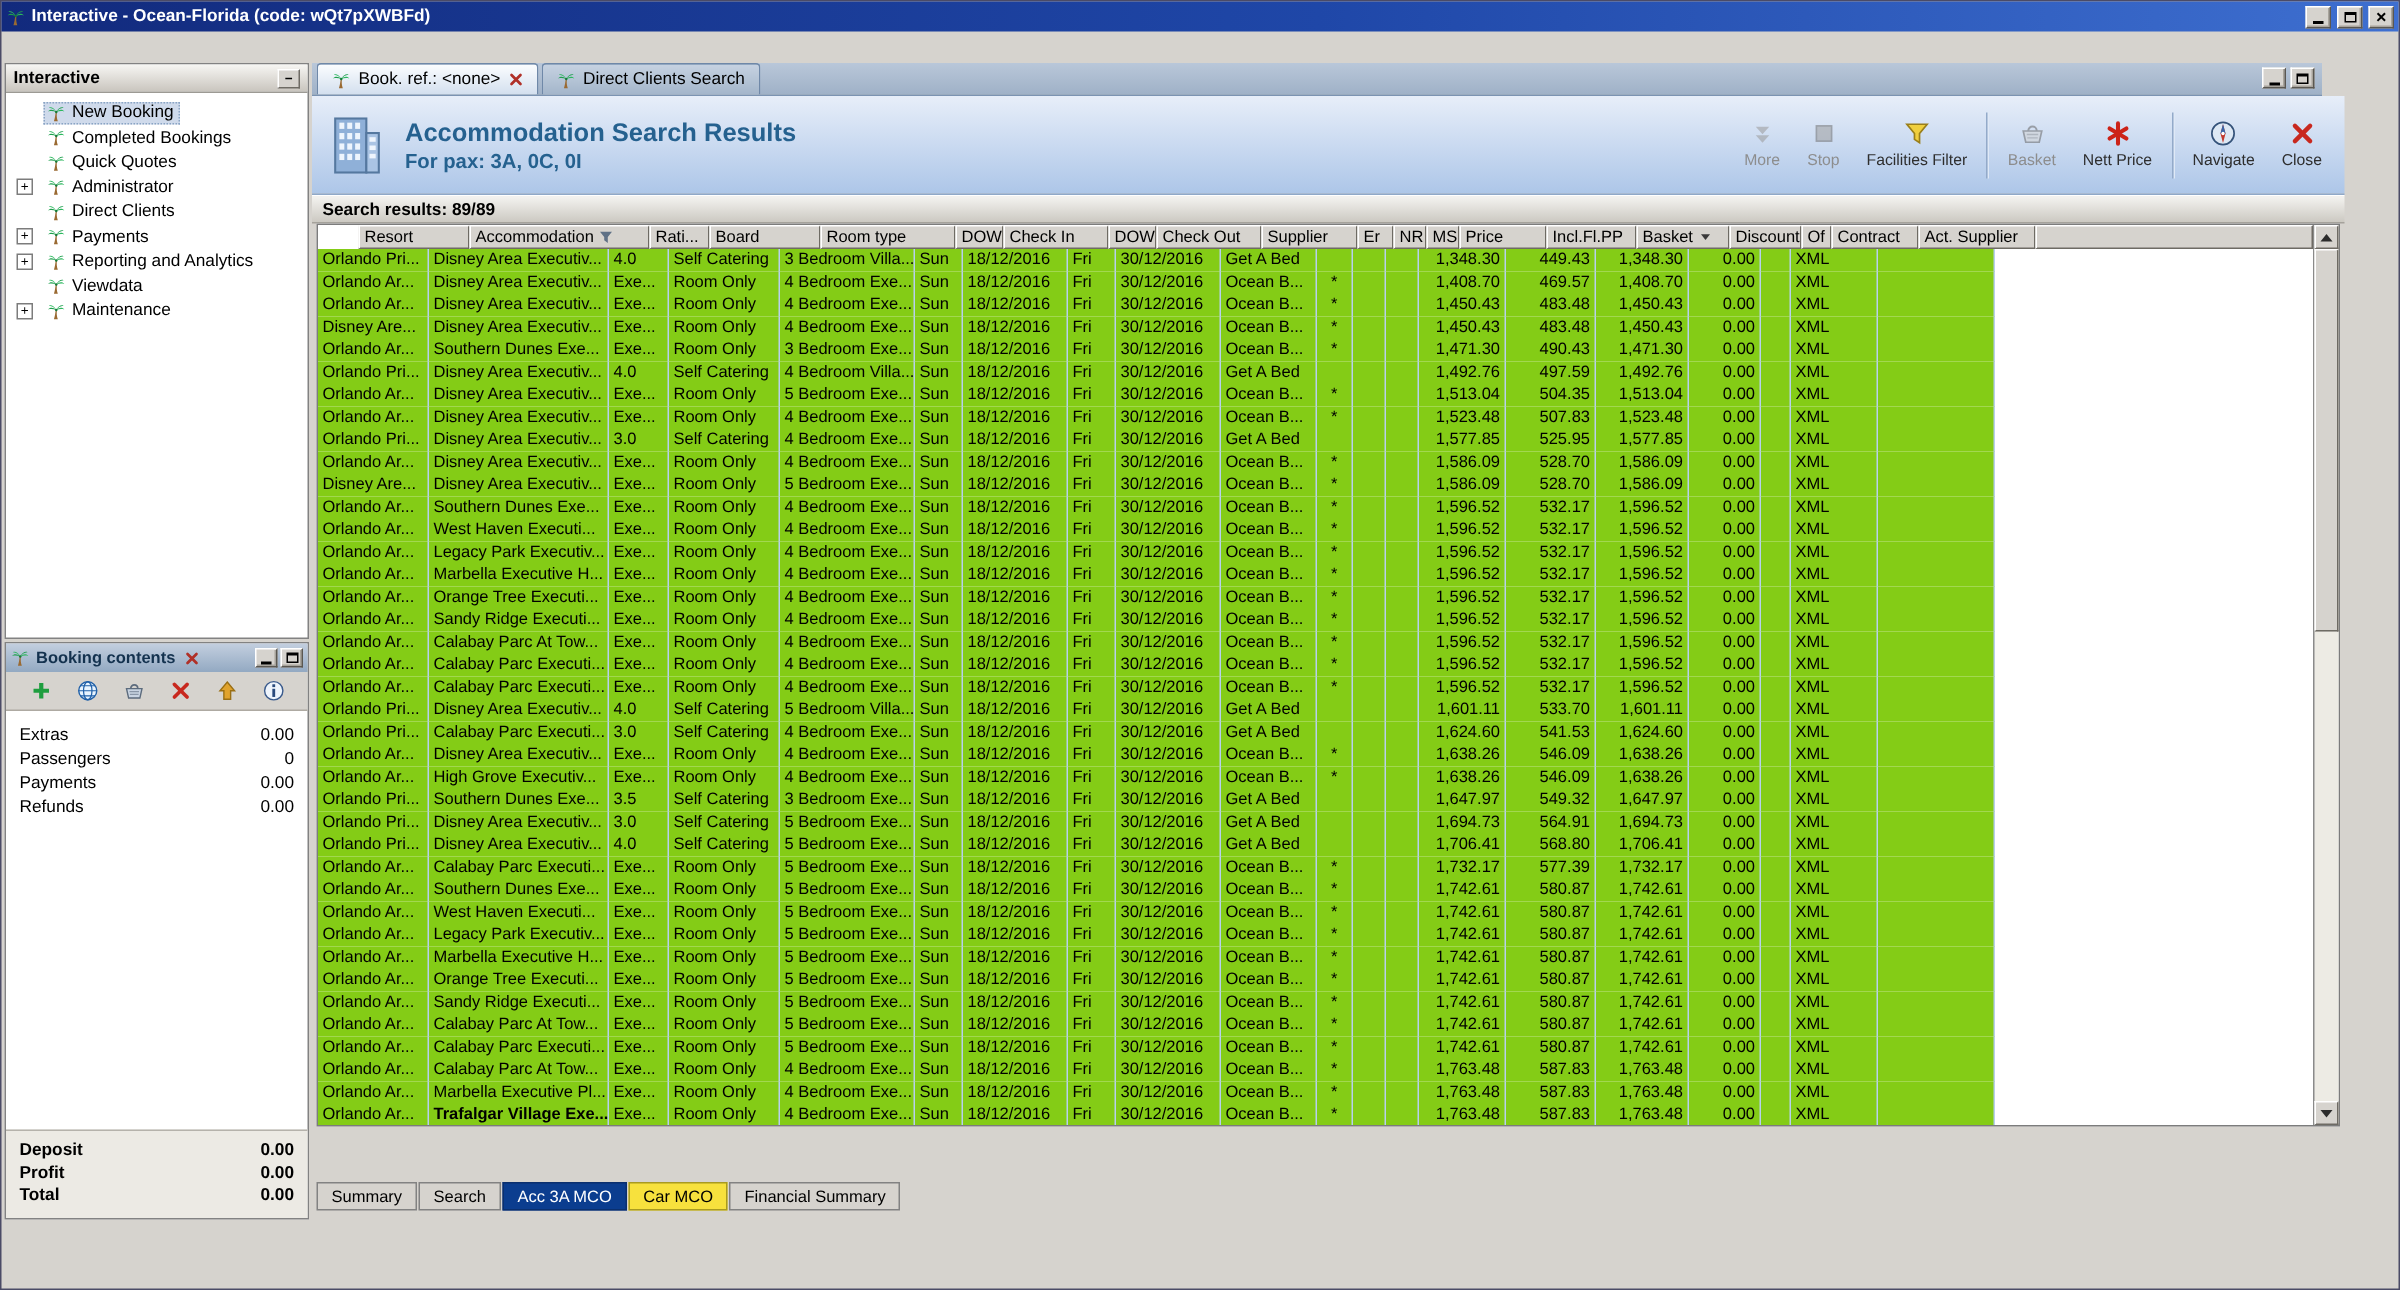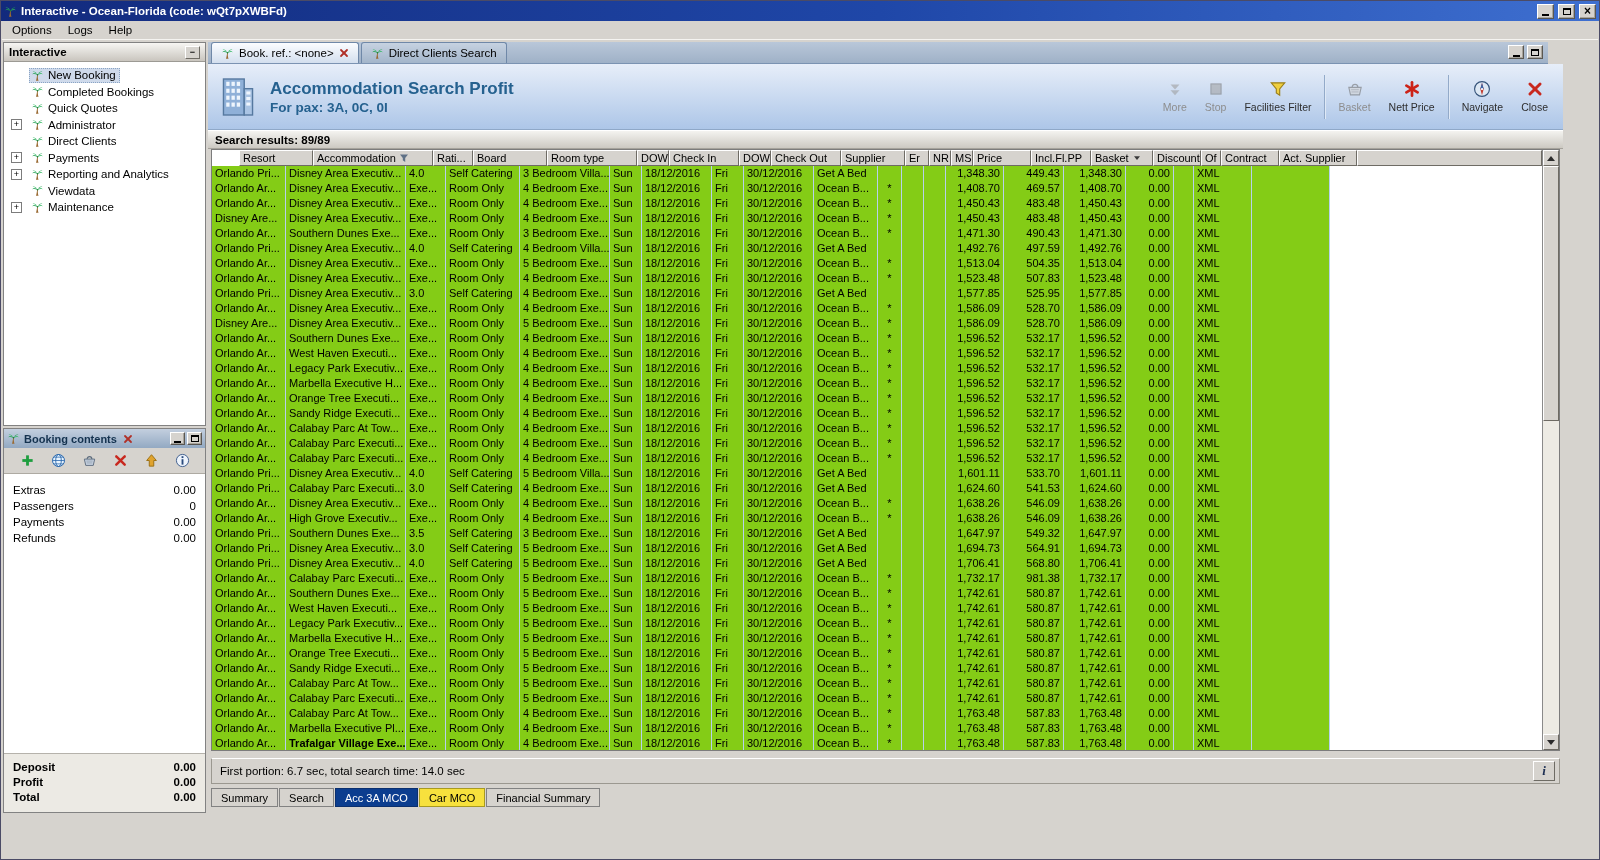--- a/index.html
+++ b/index.html
@@ -156,25 +156,20 @@
         <span class="min-glyph"></span>
       </span>
     <span class="winbtn">
         <span class="max-glyph"></span>
       </span>
     <span class="winbtn">
         <span class="close-glyph">×</span>
       </span>
   </div>
 
-  <div class="menubar">
-      <div class="menu-item">Options</div>
-      <div class="menu-item">Logs</div>
-      <div class="menu-item">Help</div>
-    </div>
 
   <div class="left-panel">
     <div class="panel-header">
       <span>Interactive</span>
       <span class="ph-btn">−</span>
     </div>
     <div class="tree">
         <div class="tree-row selected">
           <span class="expander none"></span>
           <span class="row-body">
@@ -509,21 +504,21 @@
               <rect x="12.1" y="14" width="2.4" height="3"></rect>
               <rect x="4.5" y="19" width="2.4" height="3"></rect>
               <rect x="8.3" y="19" width="2.4" height="3"></rect>
               <rect x="12.1" y="19" width="2.4" height="3"></rect>
               <rect x="19" y="11" width="3" height="2.2"></rect>
               <rect x="19" y="15" width="3" height="2.2"></rect>
               <rect x="19" y="19" width="3" height="2.2"></rect>
             </g>
           </svg></span>
       <span>
-        <div class="banner-title">Accommodation Search Profit</div>
+        <div class="banner-title">Accommodation Search Results</div>
         <div class="banner-sub">For pax: 3A, 0C, 0I</div>
       </span>
       <span class="banner-toolbar">
           <div class="tbtn disabled">
             <span class="ic">
               <svg viewBox="0 0 16 16">
                 <path d="M4 4 H12 L8 8.5 Z" fill="#9a9a9a"></path>
                 <path d="M4 9 H12 L8 13.5 Z" fill="#9a9a9a"></path>
               </svg>
             </span>
@@ -1276,21 +1271,21 @@
               <div class="gcell" style="width: 90px;">5 Bedroom Exe...</div>
               <div class="gcell" style="width: 32px;">Sun</div>
               <div class="gcell" style="width: 70px;">18/12/2016</div>
               <div class="gcell" style="width: 32px;">Fri</div>
               <div class="gcell" style="width: 70px;">30/12/2016</div>
               <div class="gcell" style="width: 64px;">Ocean B...</div>
               <div class="gcell center" style="width: 24px;">*</div>
               <div class="gcell" style="width: 22px;"></div>
               <div class="gcell" style="width: 22px;"></div>
               <div class="gcell right" style="width: 58px;">1,732.17</div>
-              <div class="gcell right" style="width: 60px;">981.38</div>
+              <div class="gcell right" style="width: 60px;">577.39</div>
               <div class="gcell right" style="width: 62px;">1,732.17</div>
               <div class="gcell right" style="width: 48px;">0.00</div>
               <div class="gcell" style="width: 20px;"></div>
               <div class="gcell" style="width: 58px;">XML</div>
               <div class="gcell" style="width: 78px;"></div>
             </div>
             <div class="grow">
               <div class="gcell" style="width: 74px;">Orlando Ar...</div>
               <div class="gcell" style="width: 120px;">Southern Dunes Exe...</div>
               <div class="gcell" style="width: 40px;">Exe...</div>
@@ -1540,24 +1535,20 @@
           </div>
         <div class="sb-track">
           <div class="sb-thumb"></div>
         </div>
         <div class="sb-btn">
             <span class="tri-down"></span>
           </div>
       </div>
     </div>
 
-    <div class="grid-footer">
-      <span>First portion: 6.7 sec, total search time: 14.0 sec</span>
-      <span class="info-btn">i</span>
-    </div>
 
     <div class="bottom-tabs">
         <div class="btab">Summary</div>
         <div class="btab">Search</div>
         <div class="btab navy">Acc 3A MCO</div>
         <div class="btab yellow">Car MCO</div>
         <div class="btab">Financial Summary</div>
       </div>
   </div>
 

